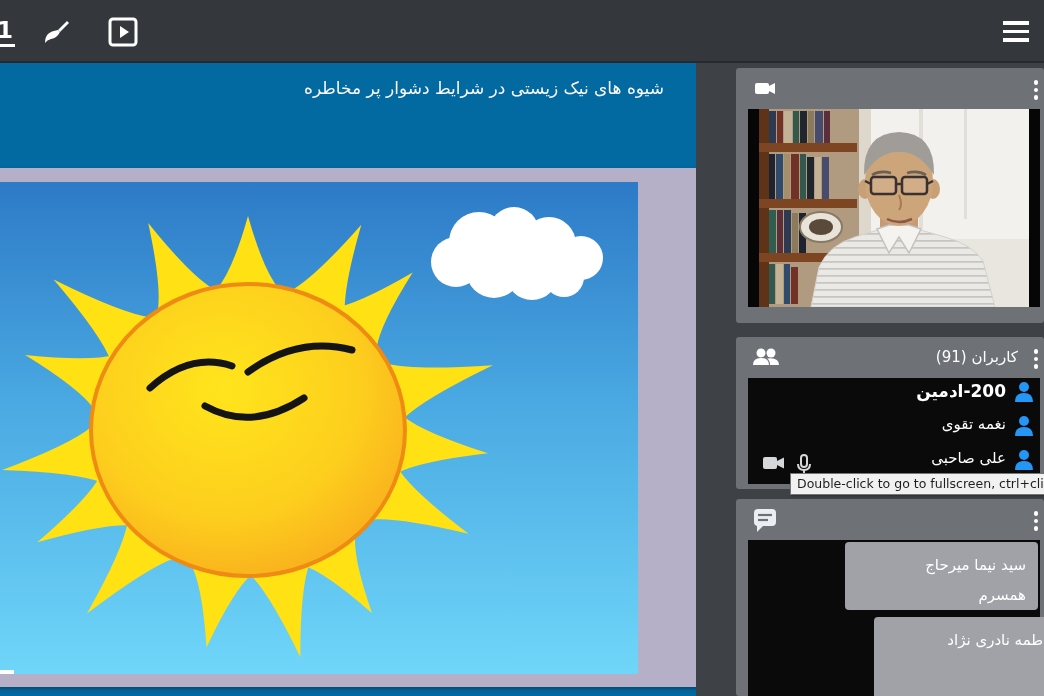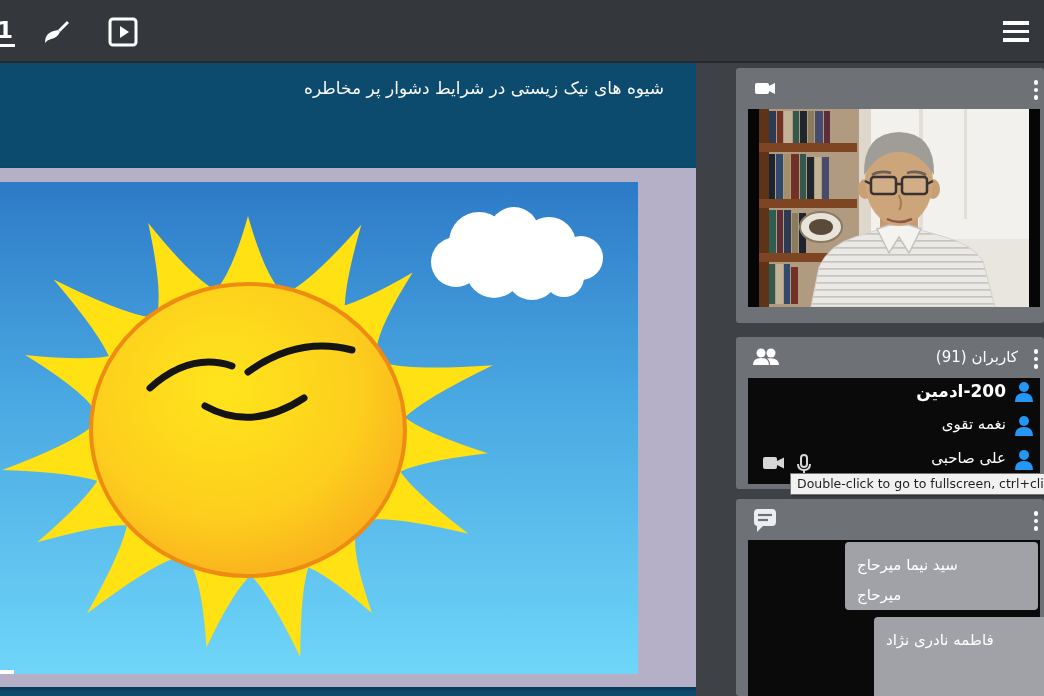--- a/index.html
+++ b/index.html
@@ -12,21 +12,21 @@
   .tb-icon { position:absolute; top:0; height:63px; display:flex; align-items:center; justify-content:center; }
   #slide-num { left:-6px; width:22px; color:#fff; font-size:23px; font-weight:bold; }
   #slide-num span { border-bottom:3px solid #fff; padding:0 2px 1px 2px; }
   #brush { left:36px; width:40px; }
   #playbox { left:103px; width:40px; }
   #hamburger { right:8px; width:40px; flex-direction:column; gap:5px; }
   #hamburger i { display:block; width:26px; height:3.5px; background:#fff; }
 
   
   #main { position:absolute; left:0; top:63px; width:696px; height:633px;
-          background:#0c4a6e; overflow:hidden; }
+          background:#0369a1; overflow:hidden; }
   #pres-title { position:absolute; right:32px; top:9px; width:660px; height:32px;
                 color:#fbfbfc; font-size:17px; text-align:right; direction:rtl;
                 line-height:32px; }
   #pres-kebab { position:absolute; left:698px; top:13px; }
   .kebab i { display:block; width:4.5px; height:4.5px; border-radius:50%; margin:3px auto; }
   .kebab.dark i { background:#2b333f; }
   .kebab.light i { background:#fff; }
 
   #slide { position:absolute; left:-40px; top:105px; width:749px; height:519px;
            background:#b5b0c8; box-shadow:2px 2px 4px rgba(0,0,0,.3); }
@@ -54,21 +54,21 @@
   .user-row { position:relative; height:34px; direction:rtl; display:flex; align-items:flex-start; }
   .user-row .uname { color:#fff; font-size:15px; margin-right:8px; }
   .user-row.admin .uname { font-weight:bold; font-size:17px; }
   .row-devices { position:absolute; left:8px; top:5px; display:flex; gap:10px; }
 
   #chat-card { top:436px; height:197px; }
   #chat-area { position:absolute; left:12px; top:41px; width:292px; height:156px;
                background:#0a0a0a; }
   .bubble { position:absolute; left:97px; width:193px; background:#a0a2a7; border-radius:4px;
             direction:rtl; color:#fff; font-size:15px; padding:8px 12px; line-height:30px; }
-  .bubble .b-line { display:block; text-align:left; }
+  .bubble .b-line { display:block; text-align:right; }
   #bubble-0 { top:2px; height:68px; }
   #bubble-1 { top:77px; height:96px;margin-left:29px; }
 
   
   #tooltip { position:absolute; left:790px; top:473px; height:22px; width:260px;
              background:#f1f1f1; border:1px solid #767676; color:#1e1e1e;
              font-size:12.5px; line-height:20px; padding:0 6px; white-space:nowrap;
              overflow:hidden; z-index:30; box-shadow:1px 1px 2px rgba(0,0,0,.35); }
 </style>
 </head>
@@ -304,21 +304,21 @@
       </span>
       <span class="kebab light">
           <i></i>
           <i></i>
           <i></i>
         </span>
     </div>
     <div id="chat-area">
       <div class="bubble" id="bubble-0">
         <span class="b-line">سید نیما میرحاج</span>
-        <span class="b-line">میرحاج</span>
+        <span class="b-line">همسرم</span>
       </div>
       <div class="bubble" id="bubble-1">
         <span class="b-line">فاطمه نادری نژاد</span>
       </div>
     </div>
   </div>
 </div>
 
 <div id="tooltip">Double-click to go to fullscreen, ctrl+click to sn</div>
 

